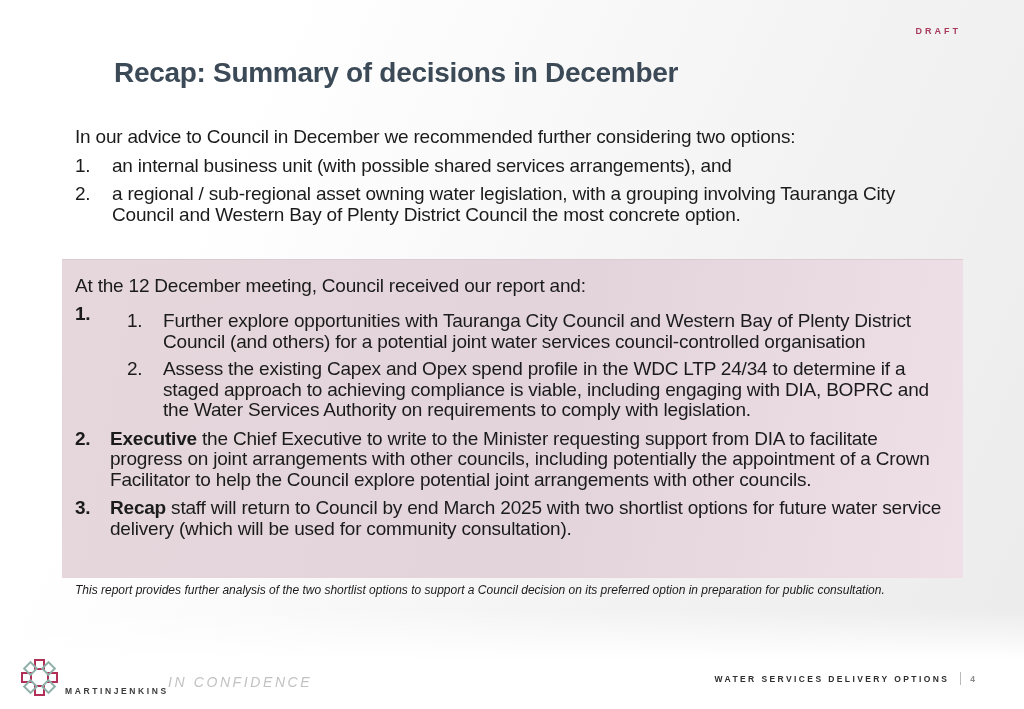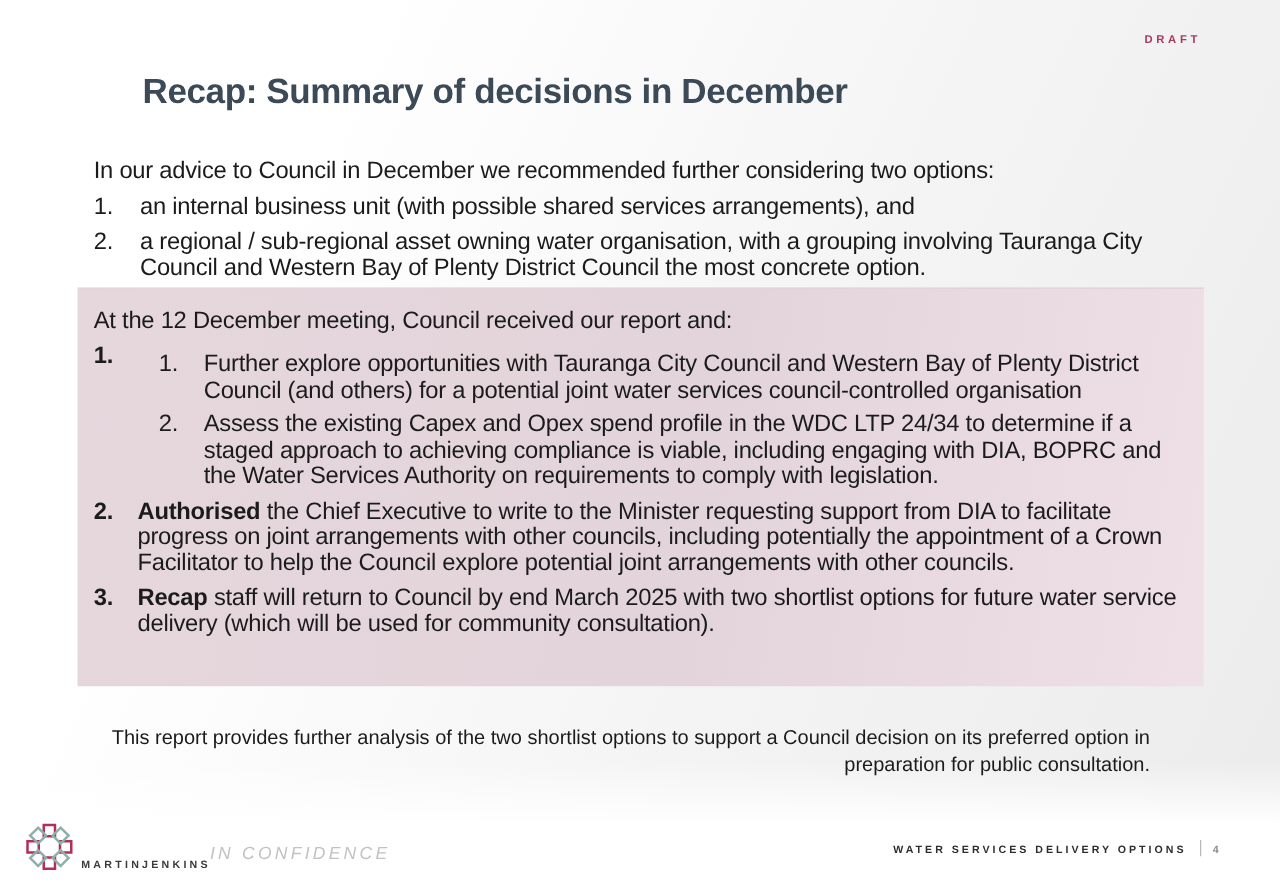--- a/index.html
+++ b/index.html
@@ -34,37 +34,37 @@
   .num { flex:none; }
   .li-txt { flex:1; }
 
   .options-list {
     position:absolute; left:75px; top:148px; width:875px; line-height:21px;
   }
   .options-list li { margin-top:7px; }
   .options-list .num { width:37px; }
 
   .decision-box {
-    position:absolute; left:62px; top:230px; width:901px; height:319px;
+    position:absolute; left:62px; top:259px; width:901px; height:319px;
     padding:15px 14px 18px 13px;
     background:linear-gradient(100deg, #e5d7dc 0%, #e2d4da 55%, #eee0e6 100%);
     border-top:1px solid #dccbd2;
     line-height:20.5px;
   }
   .box-intro { line-height:21px; }
   .decision-list > li { margin-top:8px; }
   .decision-list > li > .num { width:35px; font-weight:700; }
   .li-body { flex:1; }
   .sub-list { margin-top:7px; }
   .sub-item { margin-left:17px; margin-top:7px; }
   .sub-item .num { width:36px; font-weight:400; }
 
   .closing-note {
     position:absolute; left:75px; top:580px; width:845px;
-    line-height:21.5px; font-size:16px;text-align:right;
+    font-style:italic; line-height:21.5px; font-size:12px;
   }
 
   
   .logo {
     position:absolute; left:19px; top:657px; width:41px; height:41px;
   }
   .petal {
     position:absolute; width:11px; height:11px; border:2px solid #8fb0a9;
   }
   .petal.crimson { border-color:#b23058; }
@@ -104,21 +104,21 @@
 
   <p class="intro body-text">In our advice to Council in December we recommended further considering two options:</p>
 
   <ol class="options-list body-text">
       <li class="flex-li">
         <span class="num">1.</span>
         <div class="li-txt">an internal business unit (with possible shared services arrangements), and</div>
       </li>
       <li class="flex-li">
         <span class="num">2.</span>
-        <div class="li-txt">a regional / sub-regional asset owning water organisation, with a grouping involving Tauranga City Council and Western Bay of Plenty District Council the most concrete option.</div>
+        <div class="li-txt">a regional / sub-regional asset owning water legislation, with a grouping involving Tauranga City Council and Western Bay of Plenty District Council the most concrete option.</div>
       </li>
     </ol>
 
   <div class="decision-box body-text">
     <p class="box-intro">At the 12 December meeting, Council received our report and:</p>
     <ol class="decision-list">
         <li class="flex-li">
           <span class="num">1.</span>
           <div class="li-body">
             <ol class="sub-list">
@@ -129,21 +129,21 @@
               <li class="flex-li sub-item">
                 <span class="num">2.</span>
                 <div class="li-txt">Assess the existing Capex and Opex spend profile in the WDC LTP 24/34 to determine if a staged approach to achieving compliance is viable, including engaging with DIA, BOPRC and the Water Services Authority on requirements to comply with legislation.</div>
               </li>
             </ol>
           </div>
         </li>
         <li class="flex-li">
           <span class="num">2.</span>
           <div class="li-body">
-            <div class="li-txt"><strong>Authorised</strong><span> the Chief Executive to write to the Minister requesting support from DIA to facilitate progress on joint arrangements with other councils, including potentially the appointment of a Crown Facilitator to help the Council explore potential joint arrangements with other councils.</span></div>
+            <div class="li-txt"><strong>Executive</strong><span> the Chief Executive to write to the Minister requesting support from DIA to facilitate progress on joint arrangements with other councils, including potentially the appointment of a Crown Facilitator to help the Council explore potential joint arrangements with other councils.</span></div>
           </div>
         </li>
         <li class="flex-li">
           <span class="num">3.</span>
           <div class="li-body">
             <div class="li-txt"><strong>Recap</strong><span> staff will return to Council by end March 2025 with two shortlist options for future water service delivery (which will be used for community consultation).</span></div>
           </div>
         </li>
       </ol>
   </div>

